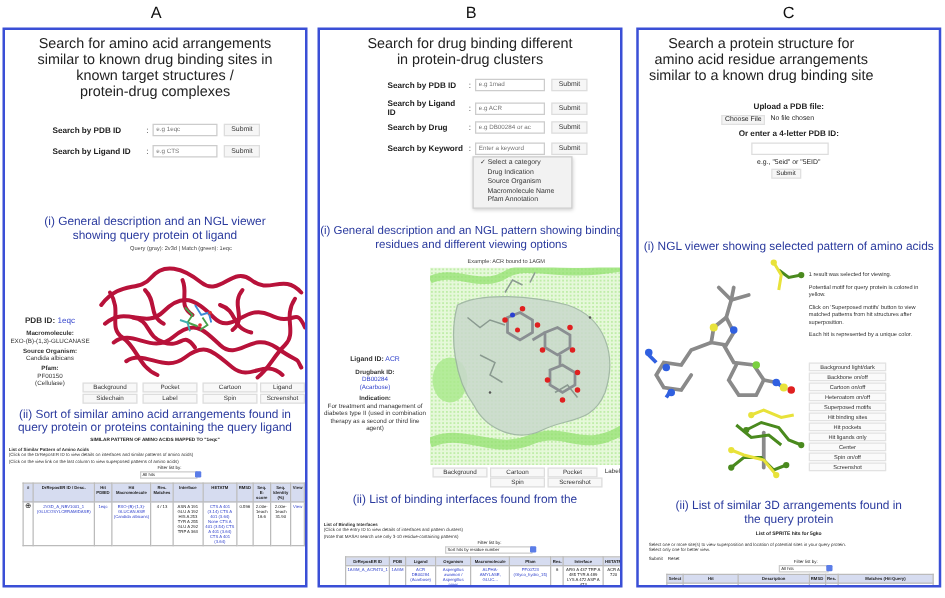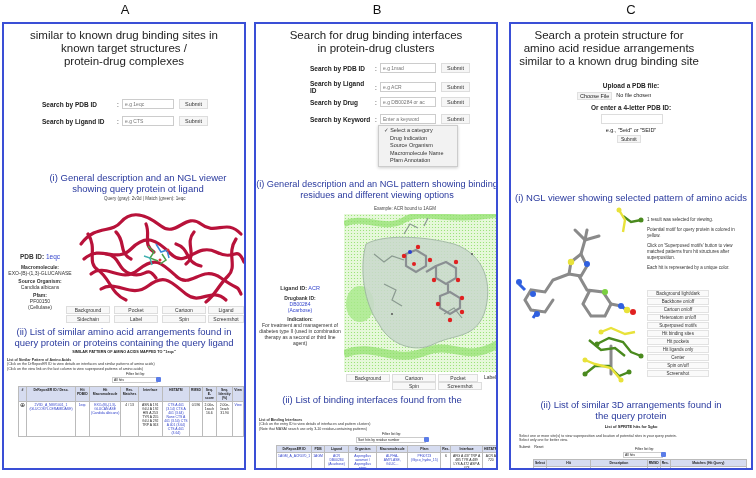--- a/index.html
+++ b/index.html
@@ -61,39 +61,40 @@
 </style>
 </head>
 <body>
 
 <div class="panel-letter" style="left:115px">A</div>
 <div class="panel-letter" style="left:367px">B</div>
 <div class="panel-letter" style="left:621px">C</div>
 
 <div class="panel" id="panelA">
   <div class="title" style="position:absolute;top:5px;left:0;width:240px">
+    <div>Search for amino acid arrangements</div>
     <div>similar to known drug binding sites in</div>
     <div>known target structures /</div>
     <div>protein-drug complexes</div>
   </div>
 
   <div class="search-row" style="top:75px;left:38px">
     <span class="search-label">Search by PDB ID</span>
     <span class="colon">:</span>
     <input class="search-input" style="width: 52px;" placeholder="e.g 1eqc">
     <button class="submit-btn">Submit</button>
   </div>
   <div class="search-row" style="top:92px;left:38px">
     <span class="search-label">Search by Ligand ID</span>
     <span class="colon">:</span>
     <input class="search-input" style="width: 52px;" placeholder="e.g CTS">
     <button class="submit-btn">Submit</button>
   </div>
 
-  <div class="sec-title" style="position:absolute;top:148px;left:18px;width:232px">
+  <div class="sec-title" style="position:absolute;top:148px;left:4px;width:232px">
     <div>(i) General description and an NGL viewer</div>
     <div>showing query protein ot ligand</div>
   </div>
   <div style="position:absolute;top:172px;left:100px;font-size:4.5px;color:#444">Query (gray): 2v3d | Match (green): 1eqc</div>
 
   <div class="info" style="top:228px;left:2px;width:68px">
     <div style="font-size:6.5px;line-height:9px"><b>PDB ID:</b> <span class="link">1eqc</span></div>
     <div style="margin-top:3px"><b>Macromolecule:</b></div>
     <div>EXO-(B)-(1,3)-GLUCANASE</div>
     <div style="margin-top:2px"><b>Source Organism:</b></div>
@@ -130,21 +131,21 @@
   <div class="viewer-btn" style="top:282px;left:62px;width:44px">Background</div>
   <div class="viewer-btn" style="top:282px;left:110px;width:44px">Pocket</div>
   <div class="viewer-btn" style="top:282px;left:158px;width:44px">Cartoon</div>
   <div class="viewer-btn" style="top:282px;left:204px;width:36px">Ligand</div>
   <div class="viewer-btn" style="top:291px;left:62px;width:44px">Sidechain</div>
   <div class="viewer-btn" style="top:291px;left:110px;width:44px">Label</div>
   <div class="viewer-btn" style="top:291px;left:158px;width:44px">Spin</div>
   <div class="viewer-btn" style="top:291px;left:204px;width:36px">Screenshot</div>
 
   <div class="sec-title" style="position:absolute;top:302px;left:0;width:240px">
-    <div>(ii) List of similar amino acid arrangements found in</div>
+    <div>(ii) Sort of similar amino acid arrangements found in</div>
     <div>query protein or proteins containing the query ligand</div>
   </div>
   <div style="position:absolute;top:326px;left:0;width:240px;text-align:center;font-size:3.8px;font-weight:bold">SIMILAR PATTERN OF AMINO ACIDS MAPPED TO "1eqc"</div>
 
   <div class="table-wrap" style="top:334px;left:3px;width:236px">
     <div style="font-weight:bold">List of Similar Pattern of Amino Acids</div>
     <div>(Click on the DrReposER ID to view details on interfaces and similar patterns of amino acids)</div>
     <div>(Click on the view link on the last column to view superposed patterns of amino acids)</div>
   </div>
   <div class="filter" style="top:348px;left:122px">Filter list by:</div>
@@ -180,21 +181,21 @@
       <td>2.00e-1each 16.6</td>
       <td>2.00e-1each 31.90</td>
       <td class="link">View</td>
     </tr>
       </tbody>
   </table>
 </div>
 
 <div class="panel" id="panelB">
   <div class="title" style="position:absolute;top:5px;left:0;width:240px">
-    <div>Search for drug binding interfaces</div>
+    <div>Search for drug binding different</div>
     <div>in protein-drug clusters</div>
   </div>
 
   <div class="search-row" style="top:39px;left:54px">
     <span class="search-label" style="width:62px">Search by PDB ID</span>
     <span class="colon">:</span>
     <input class="search-input" placeholder="e.g 1mad" style="">
     <button class="submit-btn">Submit</button>
   </div>
   <div class="search-row" style="top:56px;left:54px">

